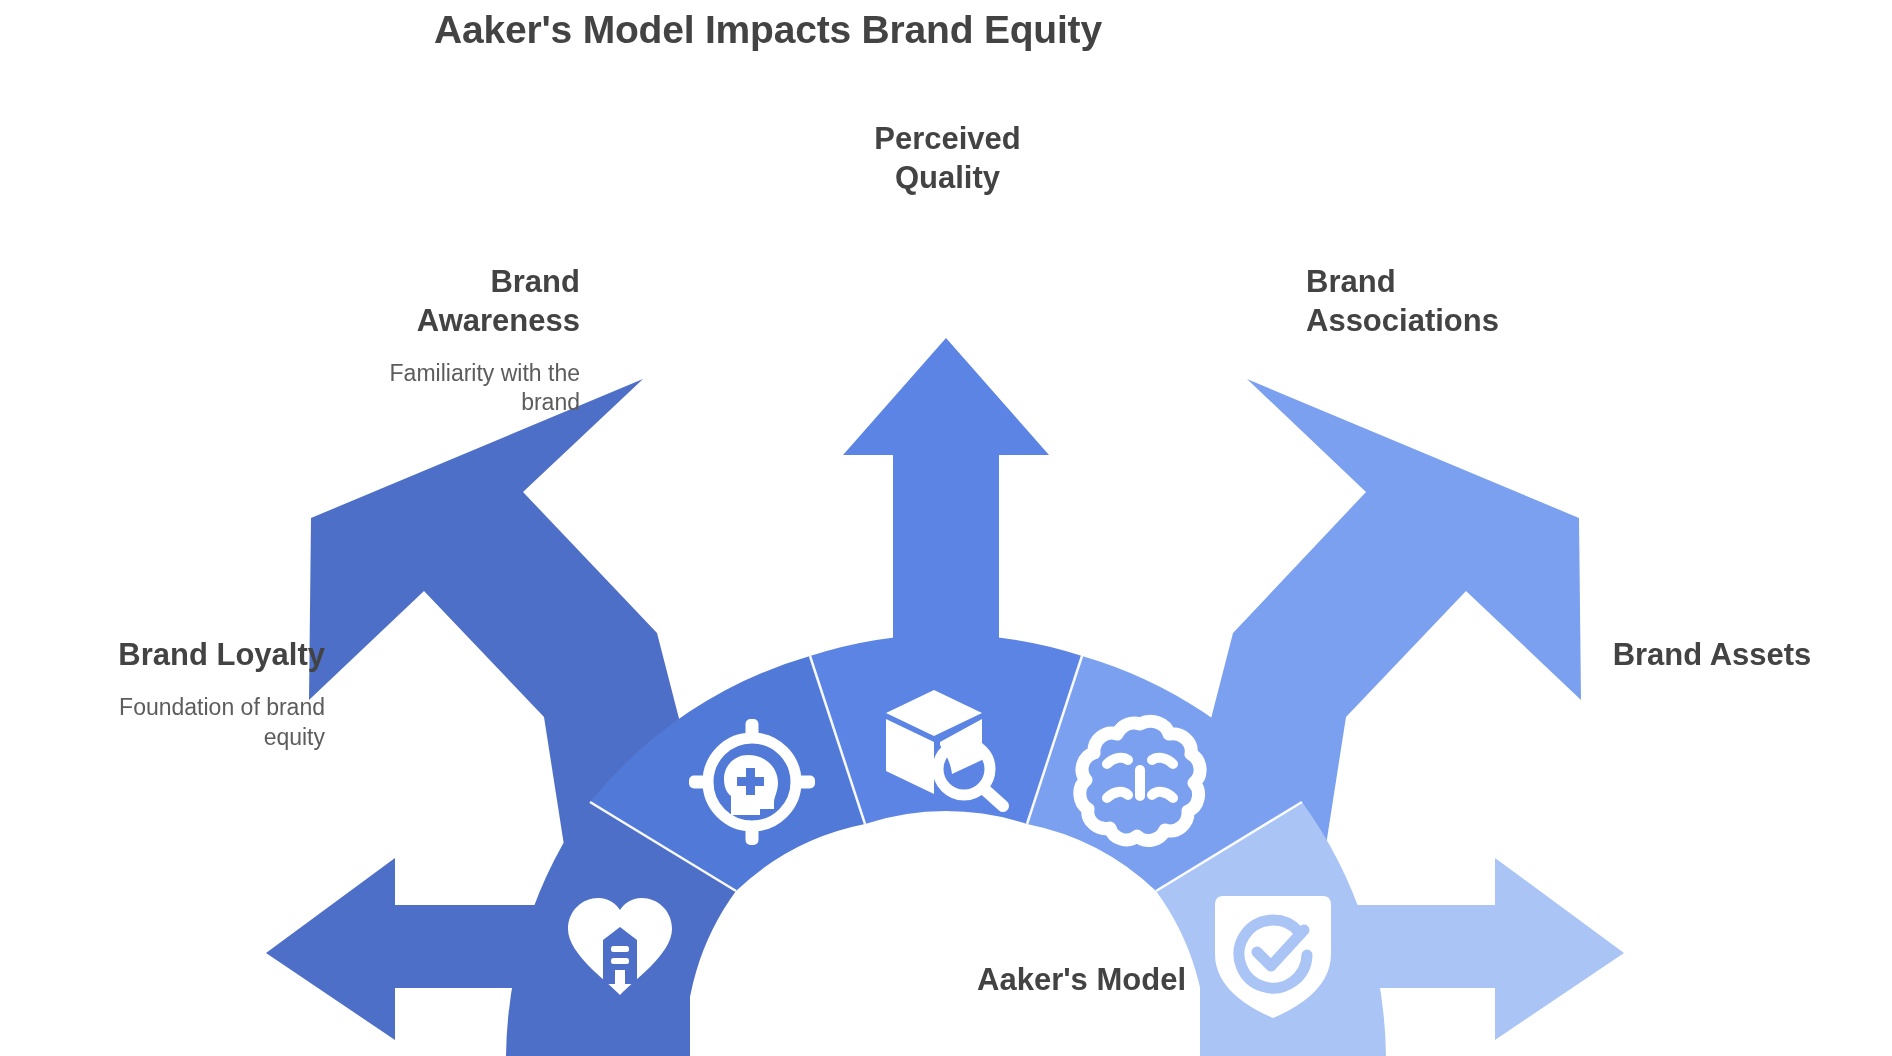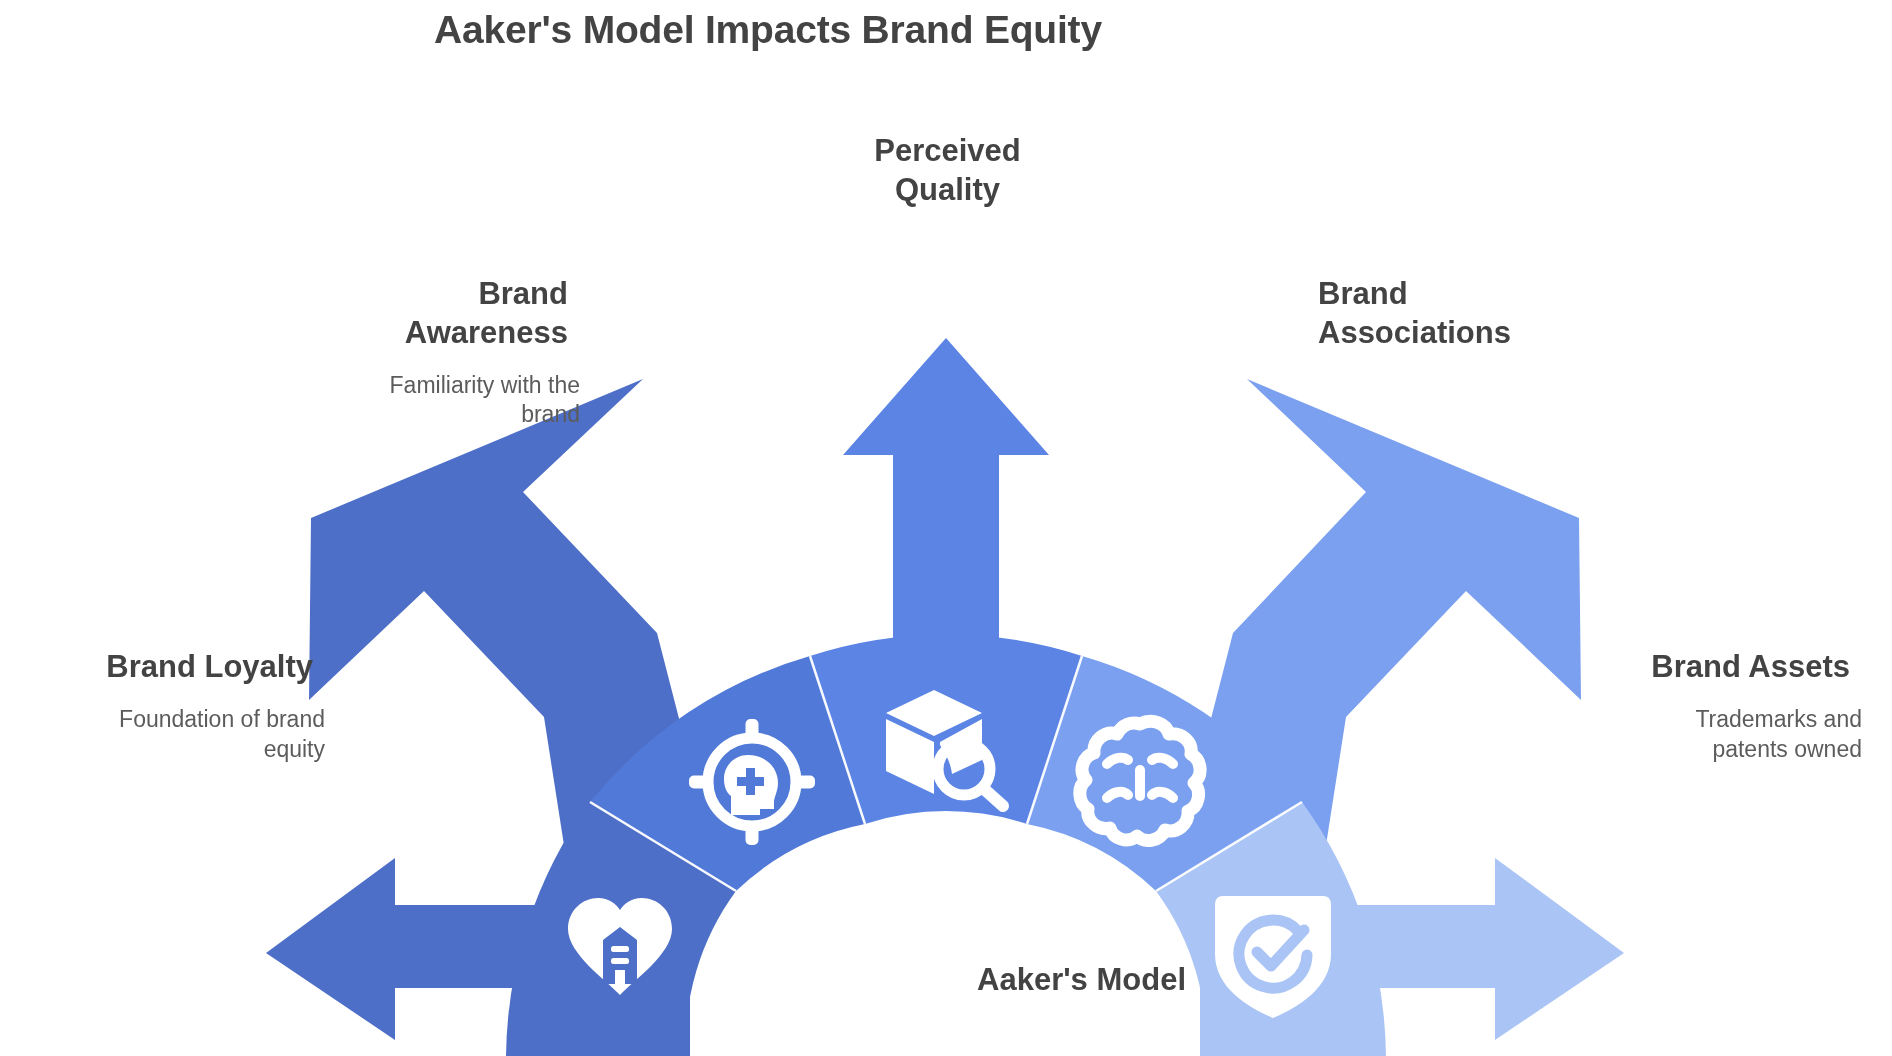--- a/index.html
+++ b/index.html
@@ -39,21 +39,21 @@
   
   .node-label {
     position: absolute;
     color: #434343;
   }
   .node-heading {
     font-size: 31px;
     font-weight: bold;
     line-height: 1.25;
     color: #434343;
-    margin: 12px;
+    margin: 0;
     white-space: pre-line;
   }
   .node-desc {
     font-size: 23px;
     font-weight: normal;
     line-height: 1.3;
     color: #5c5c5c;
     margin: 18px 0 0 0;
     white-space: pre-line;
   }
@@ -80,21 +80,21 @@
   #label-associations {
     left: 1306px;
     top: 263px;
     width: 330px;
     text-align: left;
   }
   #label-assets {
     left: 1562px;
     top: 636px;
     width: 300px;
-    text-align: right;
+    text-align: center;
   }
 
   #center-label {
     position: absolute;
     left: 706px;
     top: 962px;
     width: 480px;
     text-align: right;
     font-size: 31px;
     font-weight: bold;
@@ -327,17 +327,15 @@
 Quality</div>
 </div>
 
 <div class="node-label" id="label-associations">
   <div class="node-heading">Brand
 Associations</div>
 </div>
 
 <div class="node-label" id="label-assets">
   <div class="node-heading">Brand Assets</div>
-  <div class="node-desc">Trademarks and
-patents owned</div>
 </div>
 
 <div id="center-label">Aaker's Model</div>
 
 </body></html>

